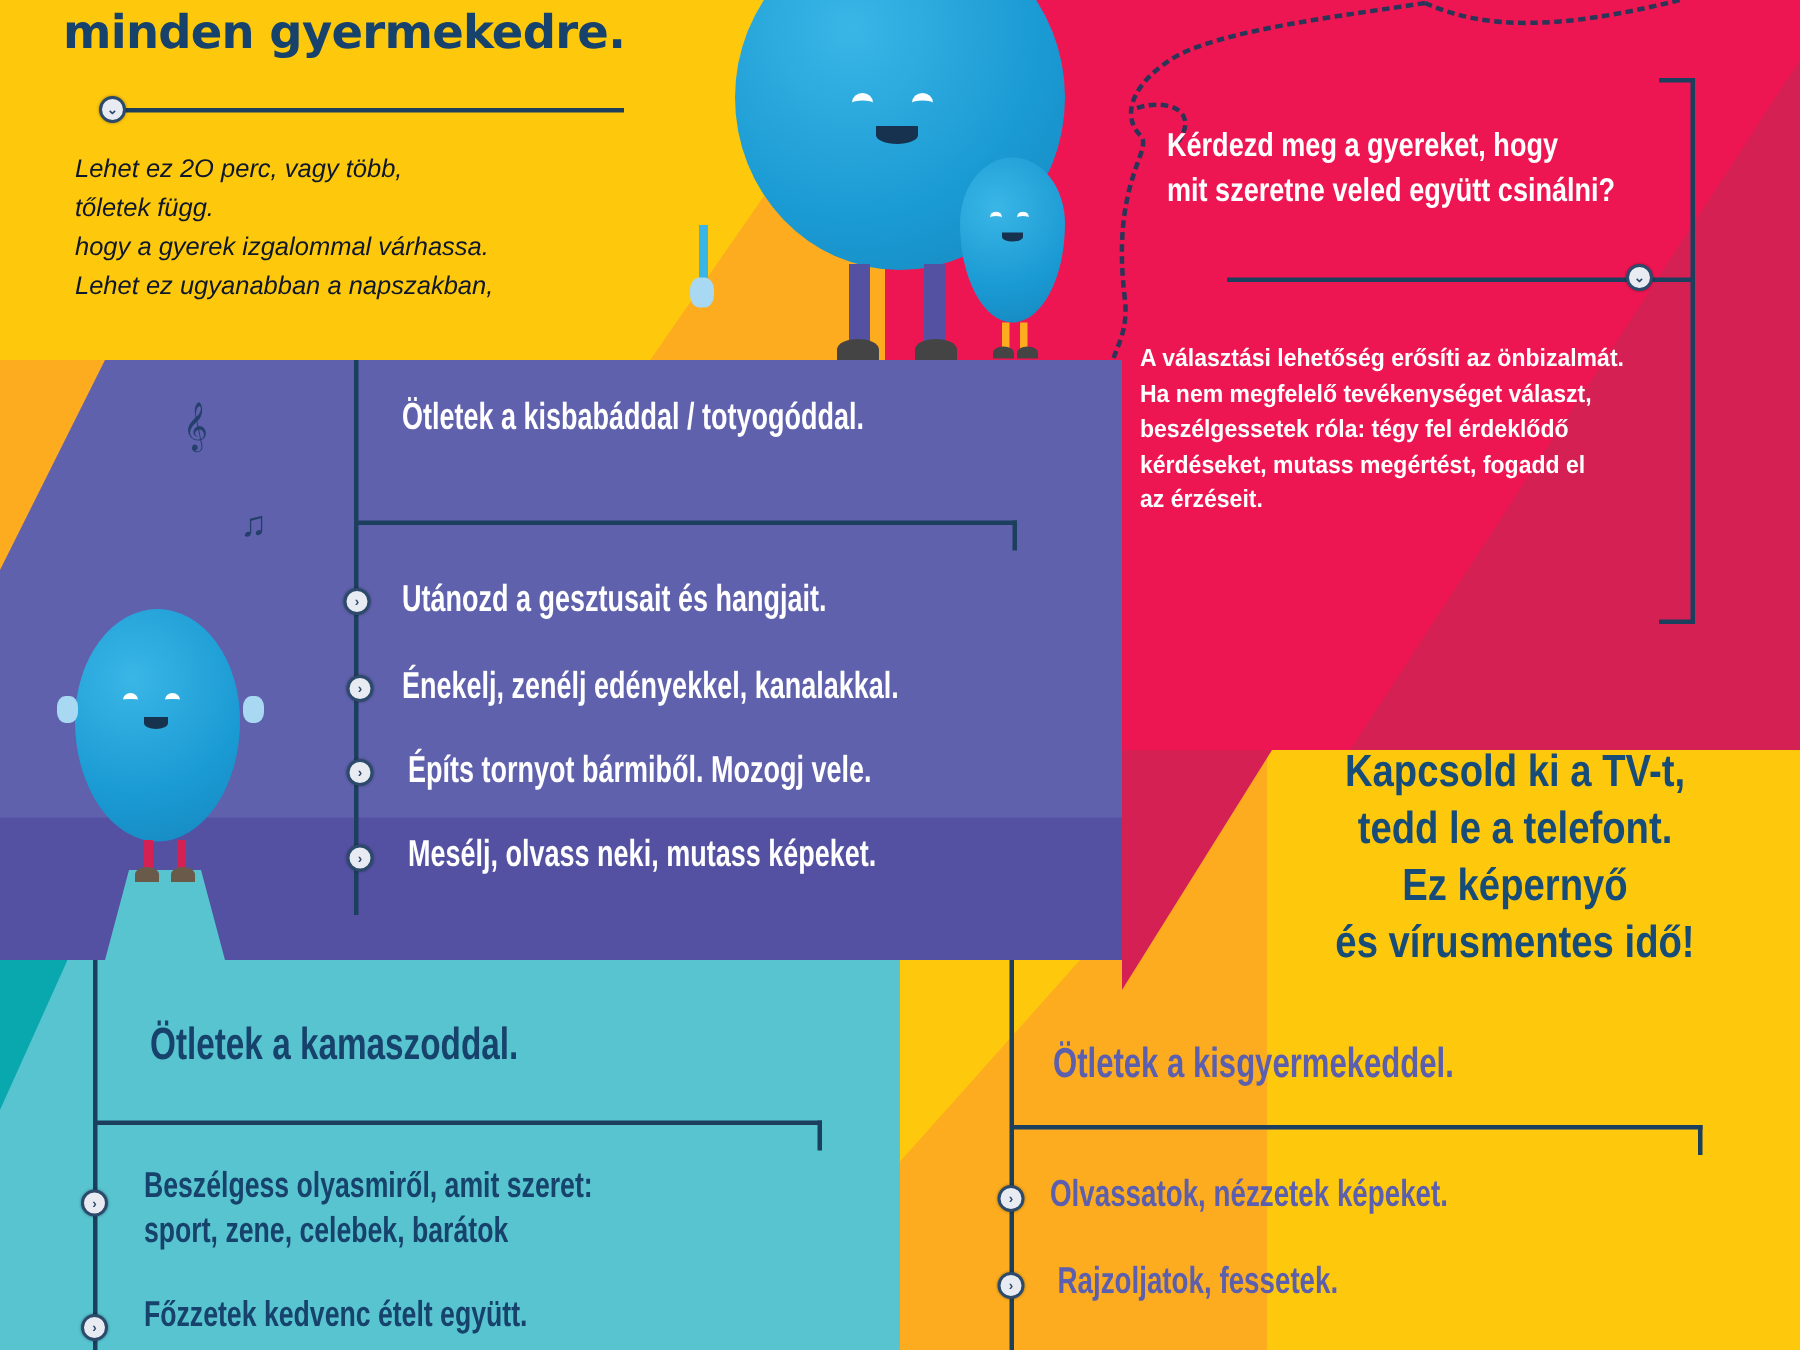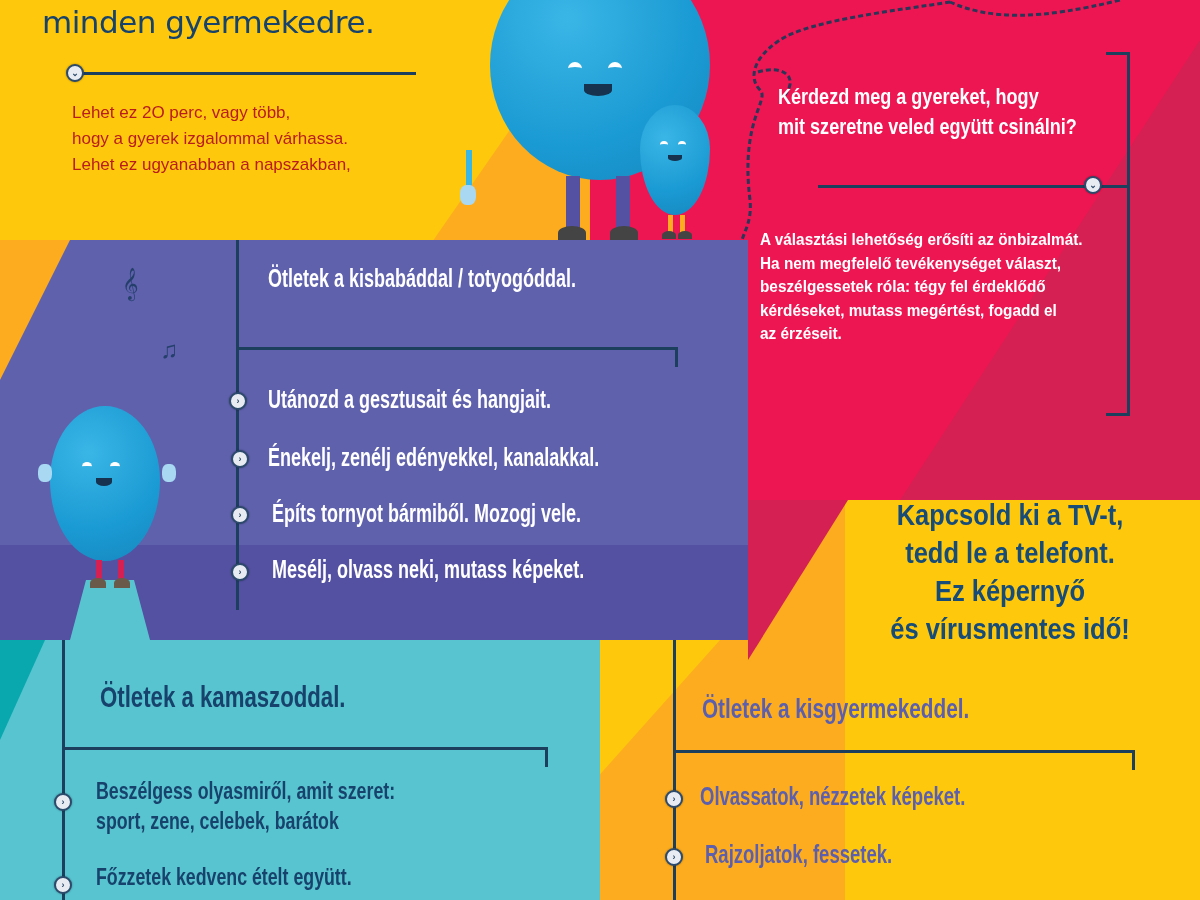--- a/index.html
+++ b/index.html
@@ -19,22 +19,22 @@
   #bg-teal-dark { left: 0; top: 640px; width: 45px; height: 100px; background: #08a8ae; clip-path: polygon(0 0, 100% 0, 0 100%); }
   #bg-yellow-br { left: 595px; top: 500px; width: 605px; height: 400px; background: #fec80d; }
   #bg-orange-br { left: 595px; top: 500px; width: 250px; height: 400px; background: #fcac1e; clip-path: polygon(100% 0, 100% 100%, 0 100%, 0 70%); }
   #bg-red-tri { left: 748px; top: 500px; width: 100px; height: 160px; background: #d42053; clip-path: polygon(0 0, 100% 0, 0 100%); }
 
   
   .line { background: #1d3f5e; position: absolute; }
   .dot { position: absolute; width: 14px; height: 14px; border-radius: 50%; background: #e8ecf2; border: 2px solid #2c4a6c; box-shadow: 0 0 2px rgba(0,0,0,.4); display: flex; align-items: center; justify-content: center; font-size: 9px; color: #2c4a6c; font-weight: bold; line-height: 1; }
 
   
-  #top-title { left: 42px; top: 4px; font-size: 31px; color: #17426b; font-weight: 400; font-family: "DejaVu Sans", sans-serif; letter-spacing: -0.5px; }
-  #top-para { left: 72px; top: 100px; font-size: 17px; color: #b91c1c; line-height: 26px; }
+  #top-title { left: 42px; top: 4px; font-size: 31px; color: #17426b; font-weight: 700; font-family: "DejaVu Sans", sans-serif; letter-spacing: -0.5px; }
+  #top-para { left: 50px; top: 100px; font-size: 17px; color: #0f172a; line-height: 26px; font-style: italic; }
 
   #q-title { left: 778px; top: 82px; font-size: 22px; color: #fff; line-height: 30px; transform: scaleX(0.82); }
   #q-para { left: 760px; top: 228px; font-size: 16.5px; color: #fff; line-height: 23.5px; font-weight: bold; transform: scaleX(0.93); transform-origin: left top; }
 
   #baby-title { left: 268px; top: 264px; font-size: 25px; color: #fff; transform: scaleX(0.72); }
   .baby-item { left: 268px; font-size: 25px; color: #fff; transform: scaleX(0.72); }
 
   #tv-block { left: 810px; top: 496px; width: 400px; text-align: center; font-size: 30px; color: #174c78; line-height: 38px; font-weight: bold; transform: scaleX(0.85); transform-origin: center top; }
 
   #teen-title { left: 100px; top: 680px; font-size: 30px; color: #17426b; transform: scaleX(0.74); }
@@ -70,20 +70,21 @@
   <path d="M210 2 C 160 10, 70 20, 40 40 C 10 60, 10 80, 20 90 C 30 100, 0 120, 10 200 C 12 220, 5 230, 2 240" stroke="#2b3558" stroke-width="3" fill="none" stroke-dasharray="5,3"></path>
   <path d="M210 2 C 250 20, 300 20, 380 0" stroke="#2b3558" stroke-width="3" fill="none" stroke-dasharray="5,3"></path>
   <path d="M18 72 C 40 65, 60 75, 45 95" stroke="#2b3558" stroke-width="3" fill="none" stroke-dasharray="5,3"></path>
 </svg>
 
 <div id="top-title" class="abs">minden gyermekedre.</div>
 <div class="line" style="left:78px;top:72px;width:338px;height:3px;"></div>
 <div class="dot" style="left:66px;top:64px;">⌄</div>
 <div id="top-para" class="abs">
   <div>Lehet ez 2O perc, vagy több,</div>
+  <div>tőletek függ.</div>
   <div>hogy a gyerek izgalommal várhassa.</div>
   <div>Lehet ez ugyanabban a napszakban,</div>
 </div>
 
 <div class="abs" style="left:480px;top:0;width:220px;height:245px;">
   <div class="blob" style="left:10px;top:-50px;width:220px;height:230px;"></div>
   <div class="eye" style="left:88px;top:62px;"></div>
   <div class="eye" style="left:128px;top:62px;"></div>
   <div class="mouth" style="left:104px;top:84px;width:28px;height:12px;"></div>
   <div class="leg" style="left:86px;top:176px;width:14px;height:56px;"></div>

